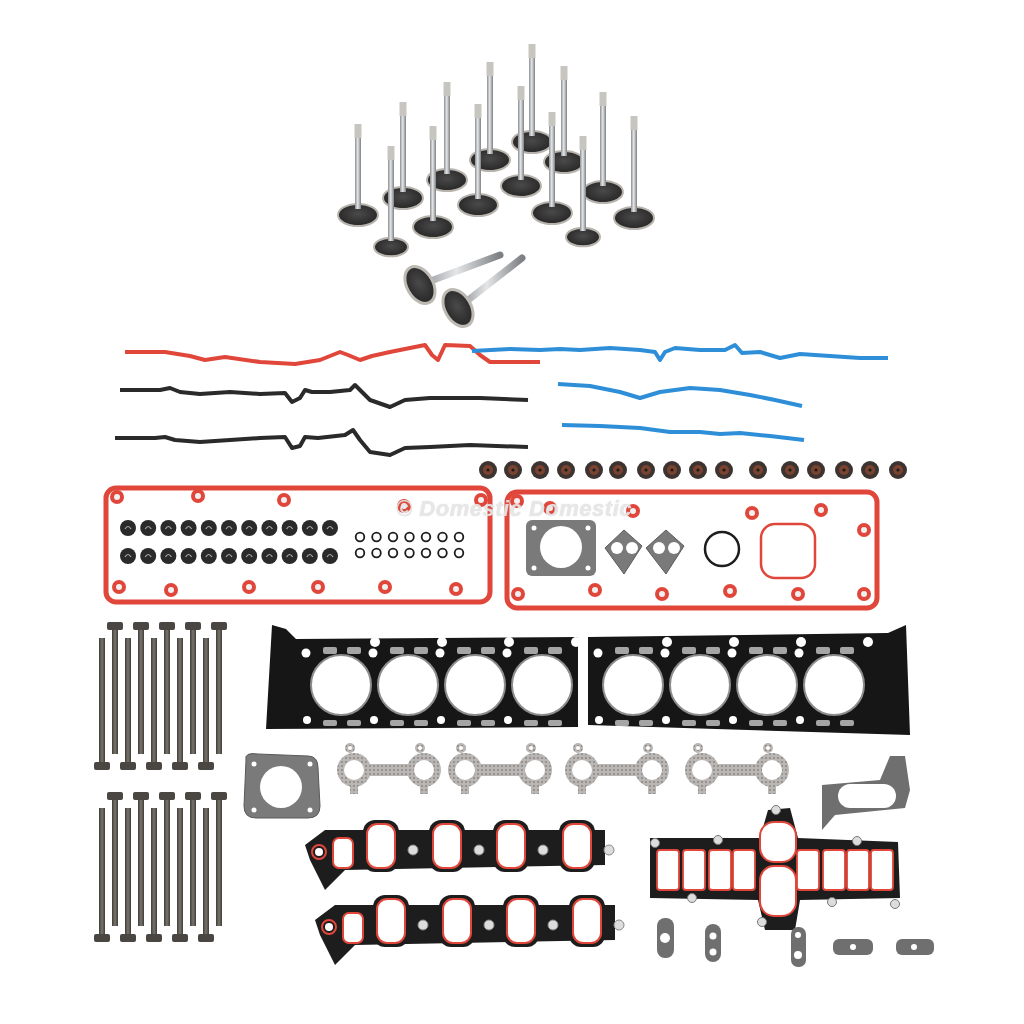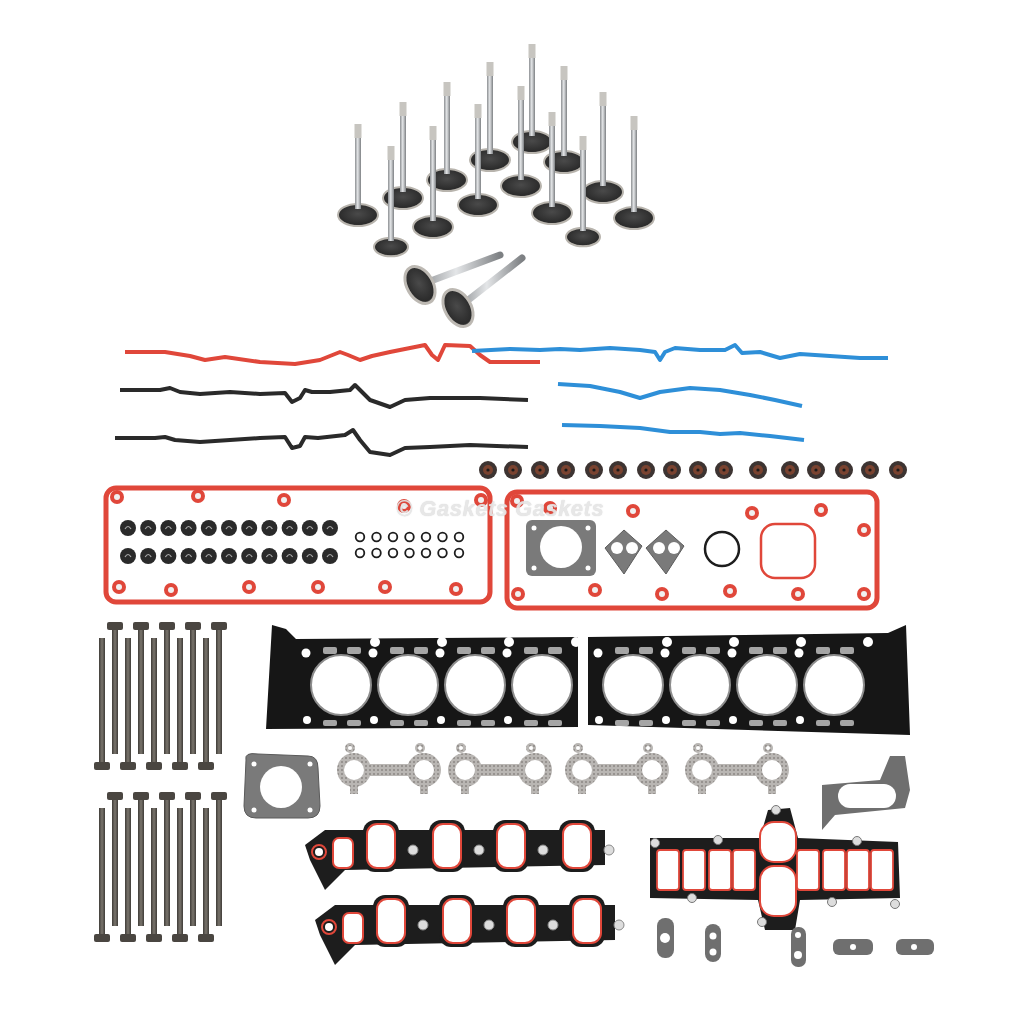--- a/index.html
+++ b/index.html
@@ -538,14 +538,14 @@
   </g>
   <g>
     <rect x="833" y="939" width="40" height="16" rx="6" fill="#6f6f6f"></rect>
         <circle cx="853" cy="947" r="3" fill="#fff"></circle>
   </g>
   <g>
     <rect x="896" y="939" width="38" height="16" rx="6" fill="#6f6f6f"></rect>
         <circle cx="914" cy="947" r="3" fill="#fff"></circle>
   </g>
 </svg>
-<div class="watermark">© Gaskets Gaskets</div>
+<div class="watermark">© Domestic Domestic</div>
 </div>
 
 </body></html>

